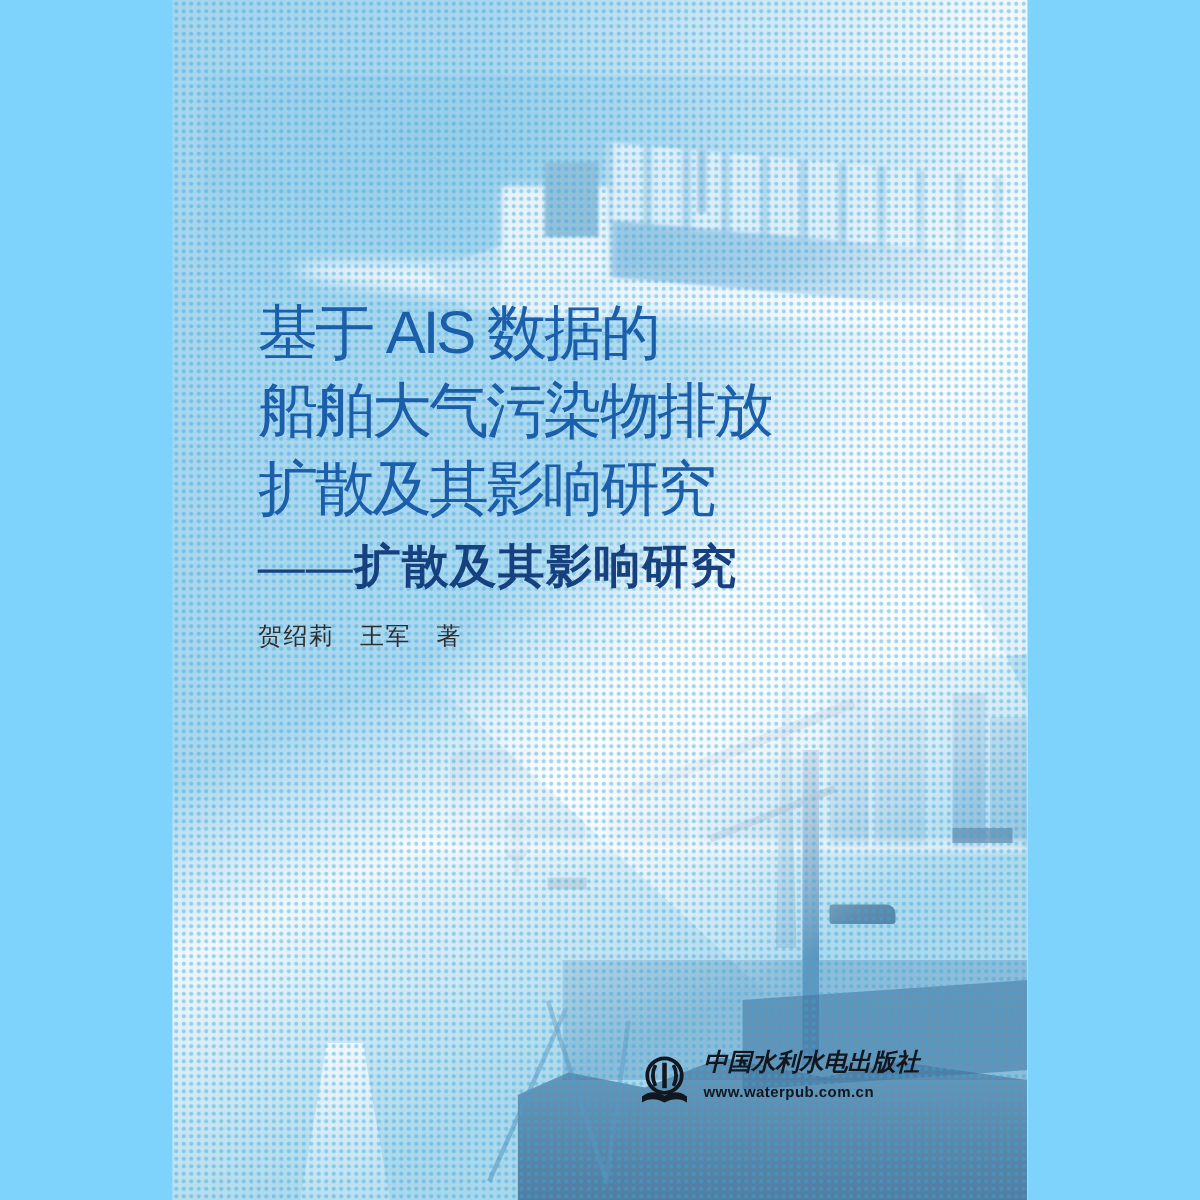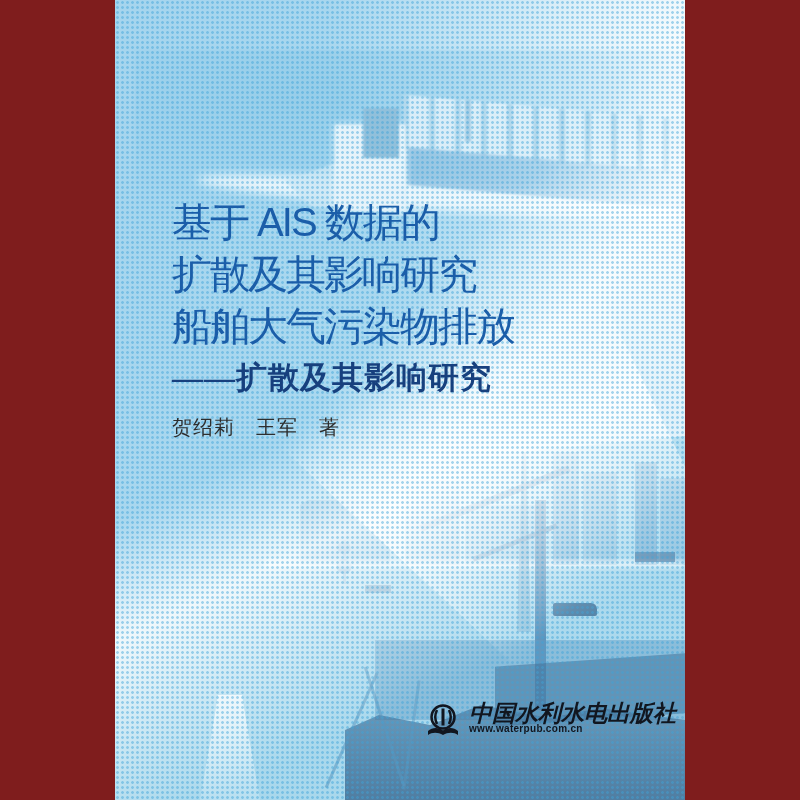--- a/index.html
+++ b/index.html
@@ -1,20 +1,20 @@
 <!DOCTYPE html>
 <html><head>
 <meta charset="utf-8">
 <style>
   html,body{margin:0;padding:0;}
   body{
     width:800px;height:800px;background:#ffffff;overflow:hidden;
     font-family:"Liberation Sans",sans-serif;position:relative;
   }
-  .page{position:absolute;inset:0;background:#7f1d1d;}
+  .page{position:absolute;inset:0;background:#7dd3fc;}
   
   .cover{
     position:absolute;left:115px;top:0;width:570px;height:800px;overflow:hidden;
     background:linear-gradient(118deg,#a6d5ee 0%,#aad8ef 42%,#bfe2f3 58%,#ddeff9 80%,#d5ecf7 100%);
   }
   .corner-glow{position:absolute;inset:0;
     background:radial-gradient(circle at 100% 5%,rgba(255,255,255,.85) 0%,rgba(255,255,255,0) 38%);}
   
   .ship{position:absolute;left:20px;top:50px;width:550px;height:200px;filter:blur(1.2px);opacity:.92;}
   .ship-water{position:absolute;inset:0;
@@ -80,25 +80,25 @@
   .halftone{position:absolute;inset:0;
     background-image:radial-gradient(circle,rgba(62,163,216,.45) 1px,rgba(62,163,216,0) 1.7px);
     background-size:5px 5px;}
   
   .text-layer{position:absolute;inset:0;z-index:10;}
   .title{position:absolute;left:57px;top:196px;color:#1b5ea9;
     font-family:"Liberation Sans",sans-serif;font-weight:500;font-size:40px;line-height:52px;letter-spacing:-2px;}
   .subtitle{position:absolute;left:57px;top:357px;color:#17407e;
     font-family:"Liberation Serif",serif;font-weight:bold;font-size:31px;letter-spacing:1px;}
   .authors{position:absolute;left:57px;top:414px;color:#2e2e2e;
-    font-size:20px;letter-spacing:1px;}
+    font-size:16px;letter-spacing:1px;}
   .publisher{position:absolute;left:312px;top:698px;color:#11161f;}
   .publisher-logo{position:absolute;left:0;top:4px;width:32px;height:40px;}
   .publisher-name{position:absolute;left:42px;top:0;white-space:nowrap;
-    font-family:"Liberation Serif",serif;font-style:italic;font-weight:bold;font-size:23px;}
+    font-family:"Liberation Serif",serif;font-style:italic;font-weight:bold;font-size:16px;}
   .publisher-site{position:absolute;left:42px;top:25px;white-space:nowrap;
     font-family:"Liberation Sans",sans-serif;font-weight:bold;font-size:10px;letter-spacing:.3px;}
 </style>
 </head>
 <body>
 
 <div class="page">
   <div class="cover">
 
     <div class="corner-glow"></div>
@@ -142,22 +142,22 @@
     </div>
 
     <div class="band band-steep"></div>
     <div class="band band-shallow"></div>
 
     <div class="halftone"></div>
 
     <div class="text-layer">
       <div class="title">
         <div>基于 AIS 数据的</div>
+        <div>船舶大气污染物排放</div>
         <div>扩散及其影响研究</div>
-        <div>船舶大气污染物排放</div>
       </div>
       <div class="subtitle">——扩散及其影响研究</div>
       <div class="authors">贺绍莉　王军　著</div>
 
       <div class="publisher">
         <svg class="publisher-logo" viewBox="0 0 64 76">
           <circle cx="32" cy="28" r="23" fill="none" stroke="#11161f" stroke-width="5"></circle>
           <rect x="29" y="11" width="6" height="34" fill="#11161f"></rect>
           <path d="M20 14 q-7 14 0 28" fill="none" stroke="#11161f" stroke-width="5"></path>
           <path d="M44 14 q7 14 0 28" fill="none" stroke="#11161f" stroke-width="5"></path>

